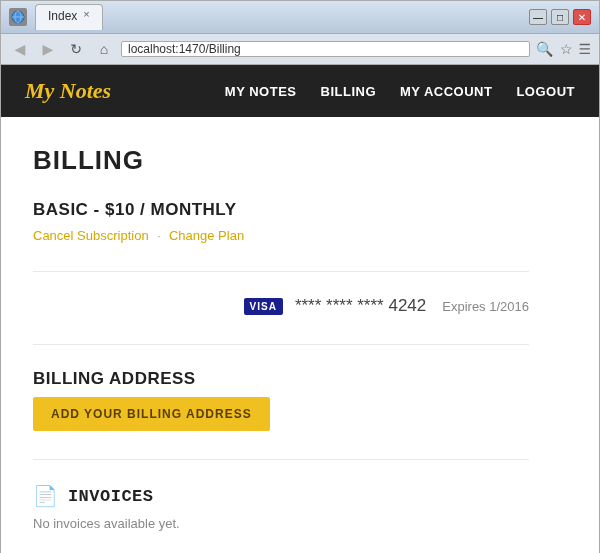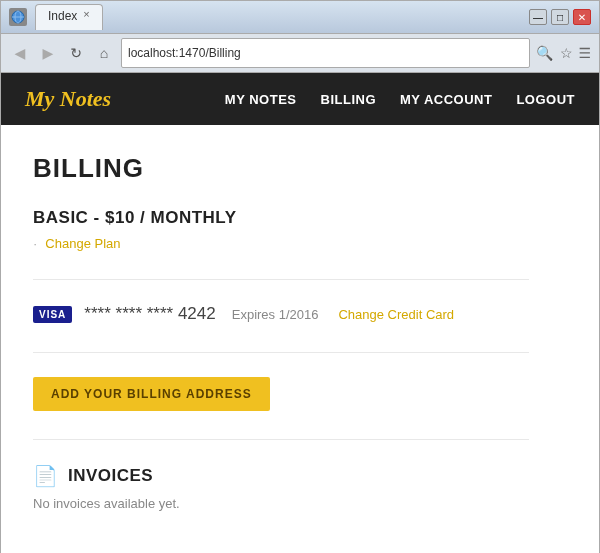--- a/index.html
+++ b/index.html
@@ -94,21 +94,21 @@
       cursor: pointer;
       color: #555;
       font-size: 14px;
       display: flex;
       align-items: center;
       justify-content: center;
     }
     .nav-btn:disabled { color: #aaa; cursor: default; }
     .address-input {
       flex: 1;
-      height: 30px;
+      height: 16px;
       border: 1px solid #aaa;
       border-radius: 2px;
       padding: 2px 6px;
       font-size: 12px;
       background: white;
       color: #333;
     }
     .search-icon-addr {
       color: #666;
       font-size: 14px;
@@ -196,20 +196,21 @@
       margin-bottom: 24px;
     }
 
     
     .payment-row {
       display: flex;
       align-items: center;
       gap: 12px;
       font-size: 14px;
       color: #444;
+      justify-content: flex-end;
     }
     .visa-badge {
       background: #1a1f8e;
       color: white;
       font-size: 10px;
       font-weight: bold;
       padding: 3px 6px;
       border-radius: 2px;
       letter-spacing: 1px;
     }
@@ -309,46 +310,47 @@
         <a class="nav-link">LOGOUT</a>
       </div>
     </nav>
 
     <div class="main">
       <h1 class="page-title">BILLING</h1>
 
       <div class="section">
         <h2 class="section-title">BASIC - $10 / MONTHLY</h2>
         <div class="subscription-links">
+          <a class="subscription-link">Cancel Subscription</a>
           <span class="separator">·</span>
           <a class="subscription-link">Change Plan</a>
         </div>
       </div>
 
       <hr class="divider">
 
       <div class="section">
         <div class="payment-row">
           <span class="visa-badge">VISA</span>
           <span class="card-info">**** **** **** 4242</span>
           <span class="expiry">Expires 1/2016</span>
-          <a class="change-link">Change Credit Card</a>
         </div>
       </div>
 
       <hr class="divider">
 
       <div class="section">
+        <h2 class="section-title">BILLING ADDRESS</h2>
         <button class="btn-yellow">ADD YOUR BILLING ADDRESS</button>
       </div>
 
       <hr class="divider">
 
       <div class="section">
         <div class="invoice-title-row">
           <span class="doc-icon">📄</span>
-          <h2 class="section-title" style="margin-bottom:0;">INVOICES</h2>
+          <h2 class="section-title" style="margin-bottom:0;font-family:Liberation Mono, monospace;">INVOICES</h2>
         </div>
         <p class="no-invoices">No invoices available yet.</p>
       </div>
     </div>
   </div>
 </div>
 
 </body></html>

